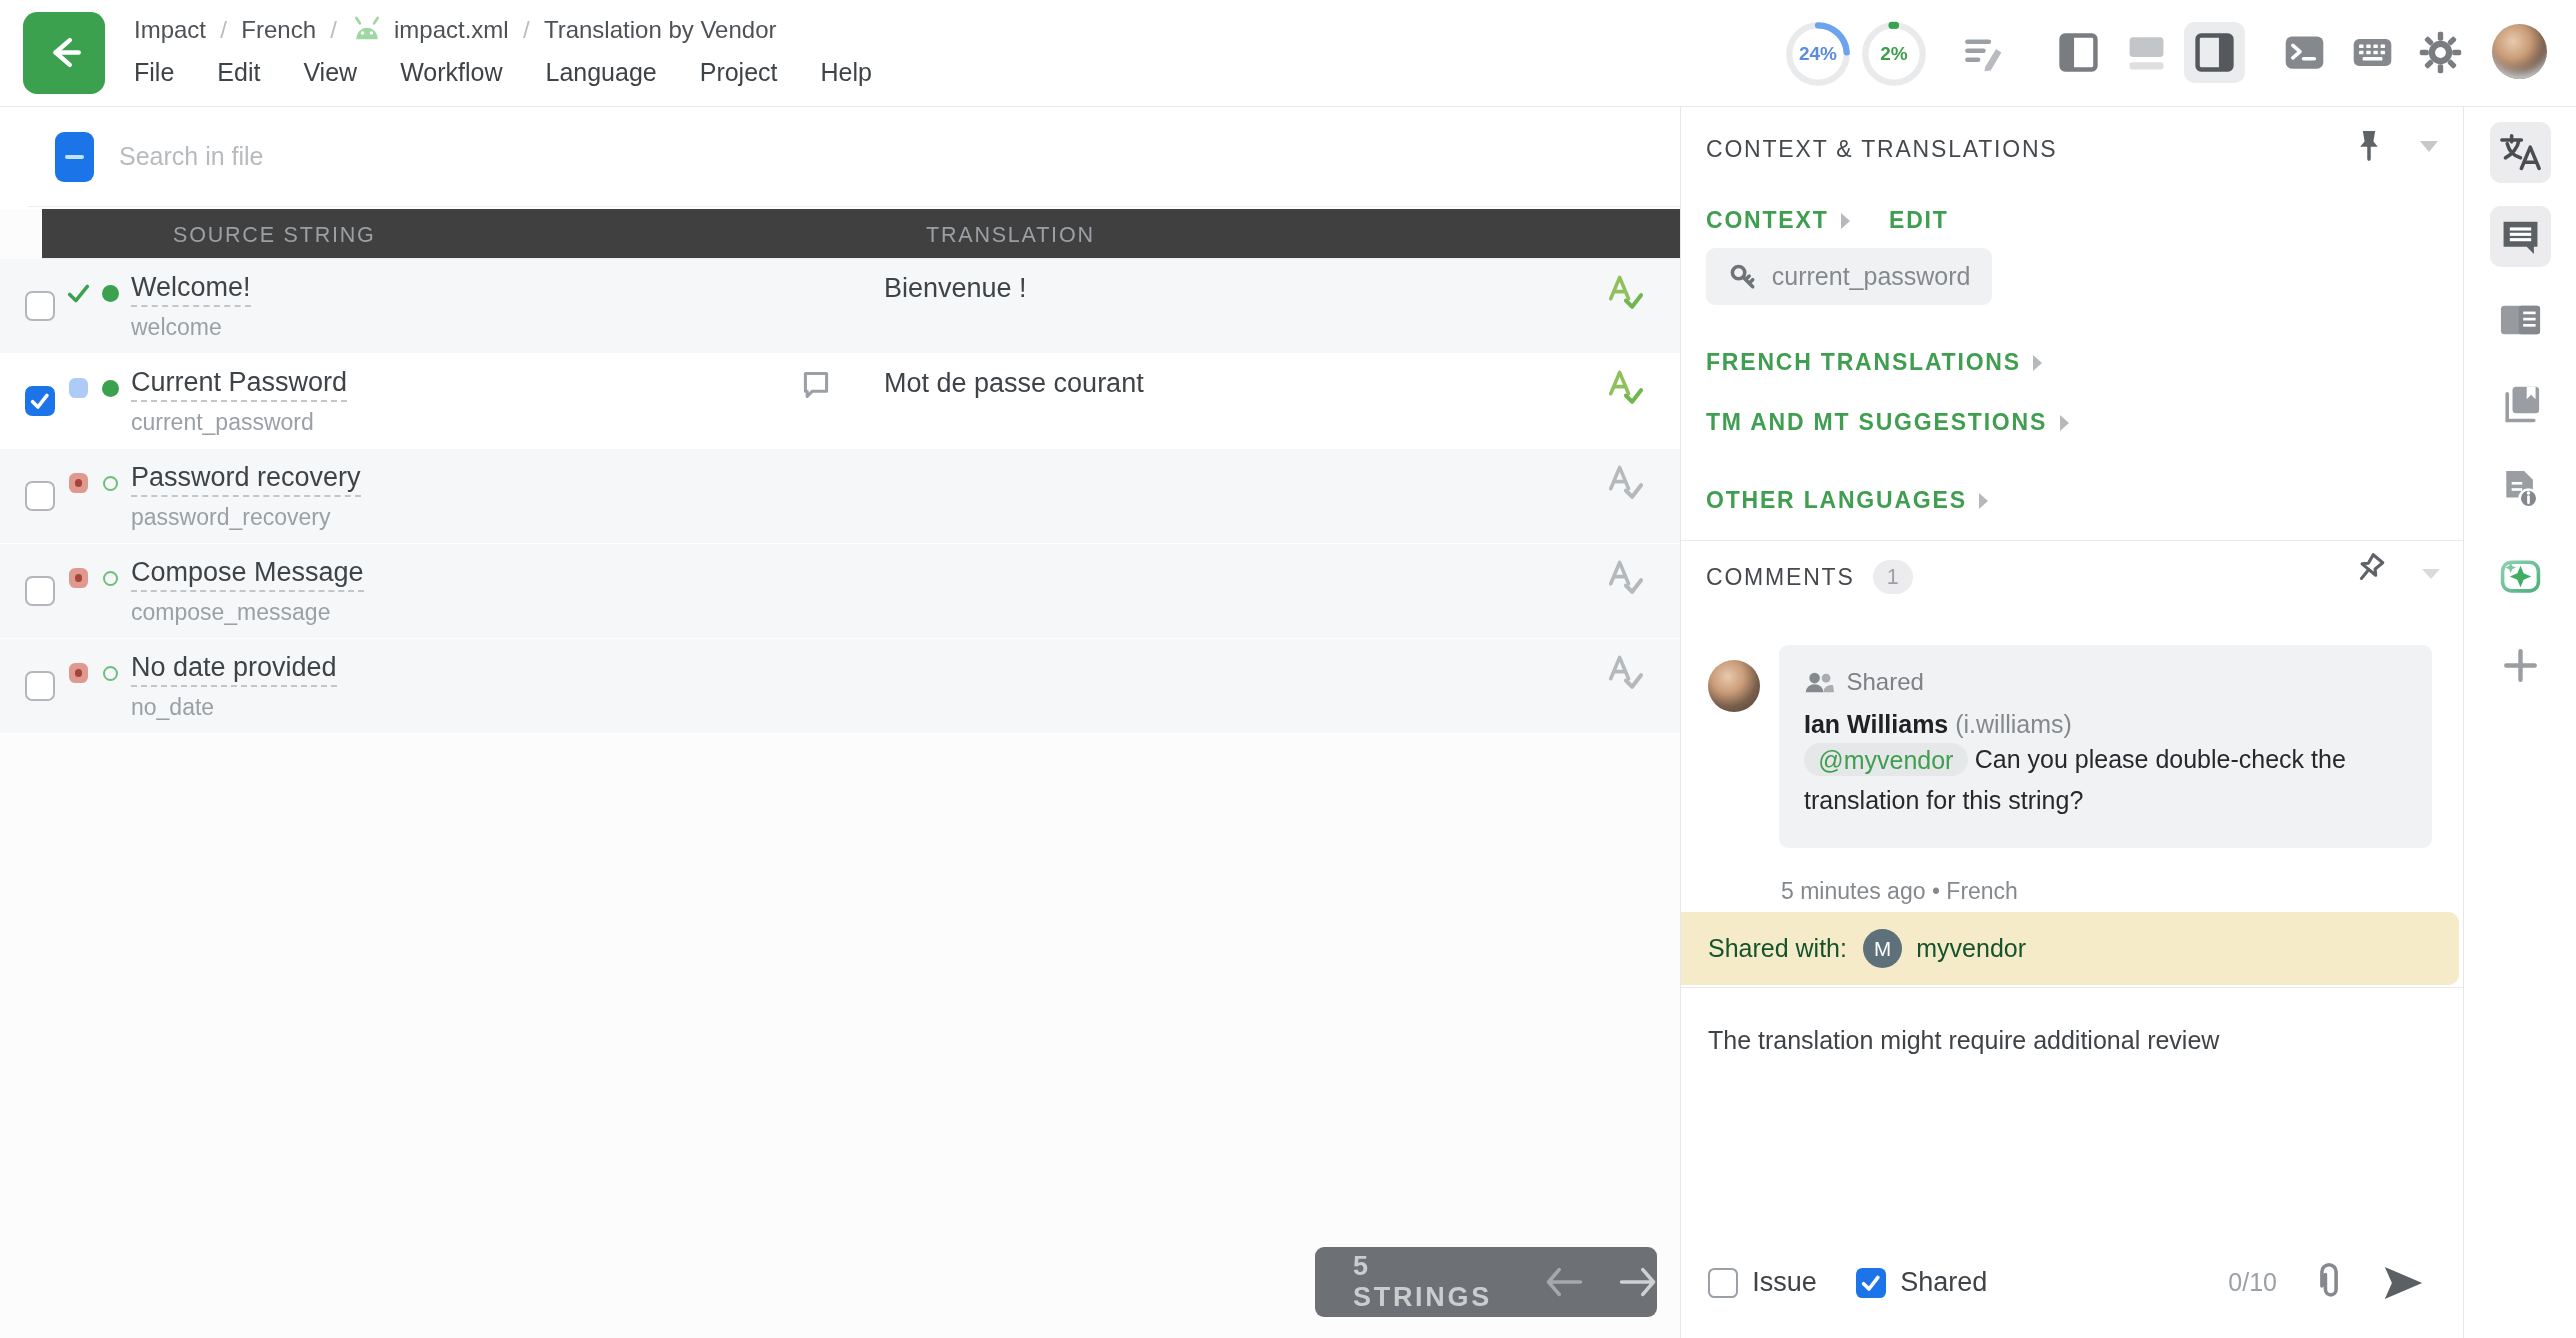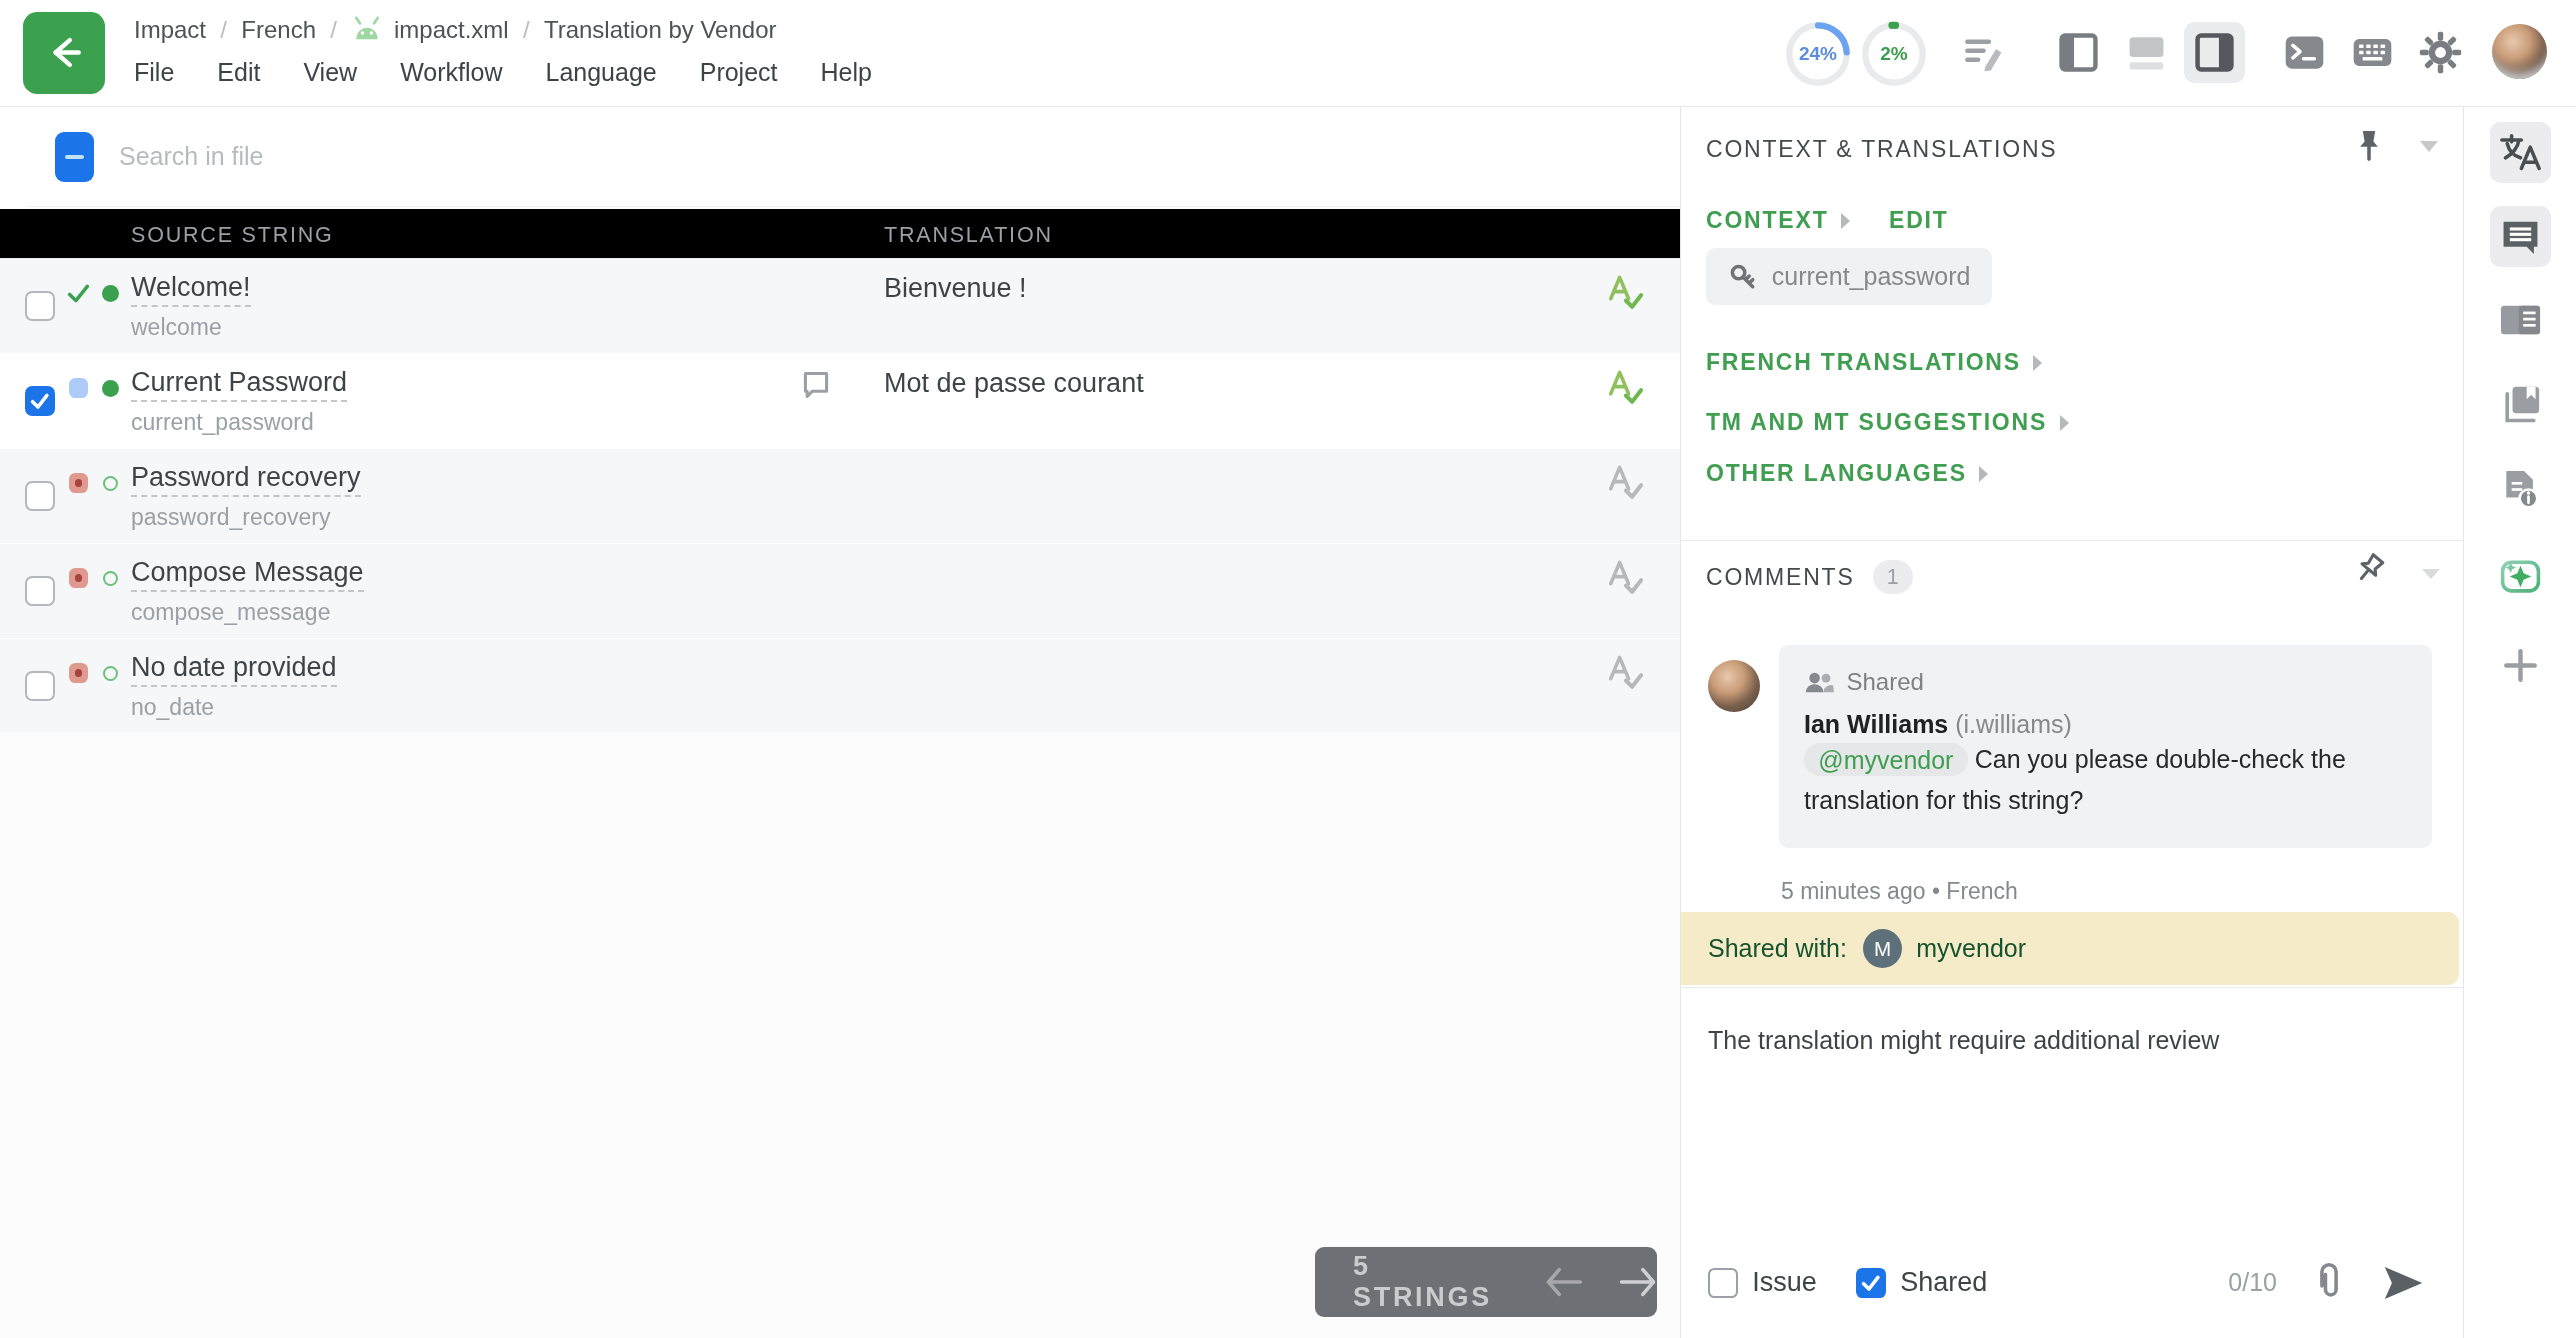--- a/index.html
+++ b/index.html
@@ -35,21 +35,21 @@
   .search-input { position:absolute; left:91px; top:18px; width:429px; height:59px; border:none; outline:none; font-size:25px; color:#3e4347; background:transparent; font-family:inherit; }
   .search-input::placeholder { color:#b7bbbf; }
   .tool-ic { position:absolute; top:132px; width:57px; height:57px; display:flex; align-items:center; justify-content:center; cursor:pointer; }
   .counter { position:absolute; left:1080px; top:117px; width:81px; height:81px; border-radius:10.7px; background:#f1f2f3; display:flex; flex-direction:column; align-items:center; justify-content:center; line-height:29px; font-size:22.4px; cursor:pointer; }
   .counter .c-top { color:#9aa0a6; }
   .counter .c-bot { color:#3e4347; font-weight:bold; }
   .save-btn { position:absolute; left:1136px; top:117px; width:79px; height:79px; border-radius:14.3px; background:#77c686; display:flex; align-items:center; justify-content:center; cursor:pointer; }
 
   
   .list { position:absolute; left:0; top:209px; width:1680px; height:1129px; background:#fcfcfd; }
-  .list-head { position:relative; height:50px; background:#000000; border-bottom:1.8px solid #eceeef; }
+  .list-head { position:relative; height:50px; background:#404040; border-bottom:1.8px solid #eceeef;margin-left:42px; }
   .col-label { position:absolute; top:14.3px; font-size:21.5px; letter-spacing:1.8px; color:#9aa0a6; }
   .col-src { left:131px; } .col-trg { left:884px; }
   .row { position:relative; height:95px; background:#f6f7f8; border-bottom:1.8px solid #ffffff; cursor:pointer; }
   .row.selected { background:#ffffff; }
   .row-cb { position:absolute; left:25px; top:32px; width:30px; height:30px; border-radius:7.2px; border:2.7px solid #b3b7bb; background:#fff; cursor:pointer; }
   .row-cb.checked { border:none; background:#1b74e8; display:flex; align-items:center; justify-content:center; }
   .st1 { position:absolute; left:66px; top:21.5px; width:25px; height:25px; display:flex; align-items:center; justify-content:center; }
   .st2 { position:absolute; left:98px; top:21.5px; width:25px; height:25px; display:flex; align-items:center; justify-content:center; }
   .sq-blue { width:19.7px; height:19.7px; border-radius:6.3px; background:#aecbf8; }
   .sq-red  { width:19.7px; height:19.7px; border-radius:6.3px; background:#df998f; position:relative; }
@@ -71,21 +71,21 @@
   .panel-title { position:absolute; left:25px; top:29px; font-size:23px; letter-spacing:1.8px; color:#45494d; font-weight:500; }
   .p-pin { position:absolute; left:673px; top:19.7px; cursor:pointer; }
   .p-caret { position:absolute; left:739px; top:34px; width:0; height:0; border-left:9.8px solid transparent; border-right:9.8px solid transparent; border-top:11.6px solid #c6c8ca; cursor:pointer; }
   .green-link { font-size:23px; letter-spacing:1.8px; color:#3f9e4f; font-weight:700; cursor:pointer; display:inline-flex; align-items:center; }
   .caret-r { width:0; height:0; border-top:8px solid transparent; border-bottom:8px solid transparent; border-left:9.8px solid #b6b9bc; margin-left:12.5px; }
   .sec-context { position:absolute; left:25px; top:100px; display:flex; align-items:center; gap:39px; }
   .key-chip { position:absolute; left:25px; top:141px; height:57px; display:inline-flex; align-items:center; gap:14.3px; background:#f0f1f2; border-radius:9px; padding:0 21.5px; cursor:pointer; }
   .key-chip span { font-size:25px; color:#85898d; }
   .sec-french { position:absolute; left:25px; top:242px; }
   .sec-tm { position:absolute; left:25px; top:302px; }
-  .sec-other { position:absolute; left:25px; top:353px; }
+  .sec-other { position:absolute; left:25px; top:380px; }
   .p-divider { position:absolute; left:0; top:433px; width:784px; border-top:1.8px solid #e9eaeb; }
   .comments-head { position:absolute; left:25px; top:453px; display:flex; align-items:center; }
   .comments-title { font-size:23px; letter-spacing:1.8px; color:#45494d; font-weight:500; }
   .comments-badge { margin-left:18px; background:#ececee; color:#9aa0a6; font-size:21.5px; border-radius:894px; padding:4.5px 14.3px; }
   .c-pin { position:absolute; left:673px; top:445px; cursor:pointer; }
   .c-caret { position:absolute; left:741px; top:462px; width:0; height:0; border-left:9px solid transparent; border-right:9px solid transparent; border-top:10.7px solid #d9dadb; cursor:pointer; }
   .comment-avatar { position:absolute; left:27px; top:553px; width:52px; height:52px; border-radius:50%;
     background:radial-gradient(circle at 38% 32%, #e8c9ae 0%, #c99c78 34%, #7a5f4c 62%, #4c4038 100%); }
   .comment-card { position:absolute; left:98px; top:538px; width:653px; border-radius:9px; background:#f1f2f3; padding:23px 25px 27px 25px; }
   .shared-row { display:flex; align-items:center; gap:12.5px; font-size:24px; color:#7d8185; }

